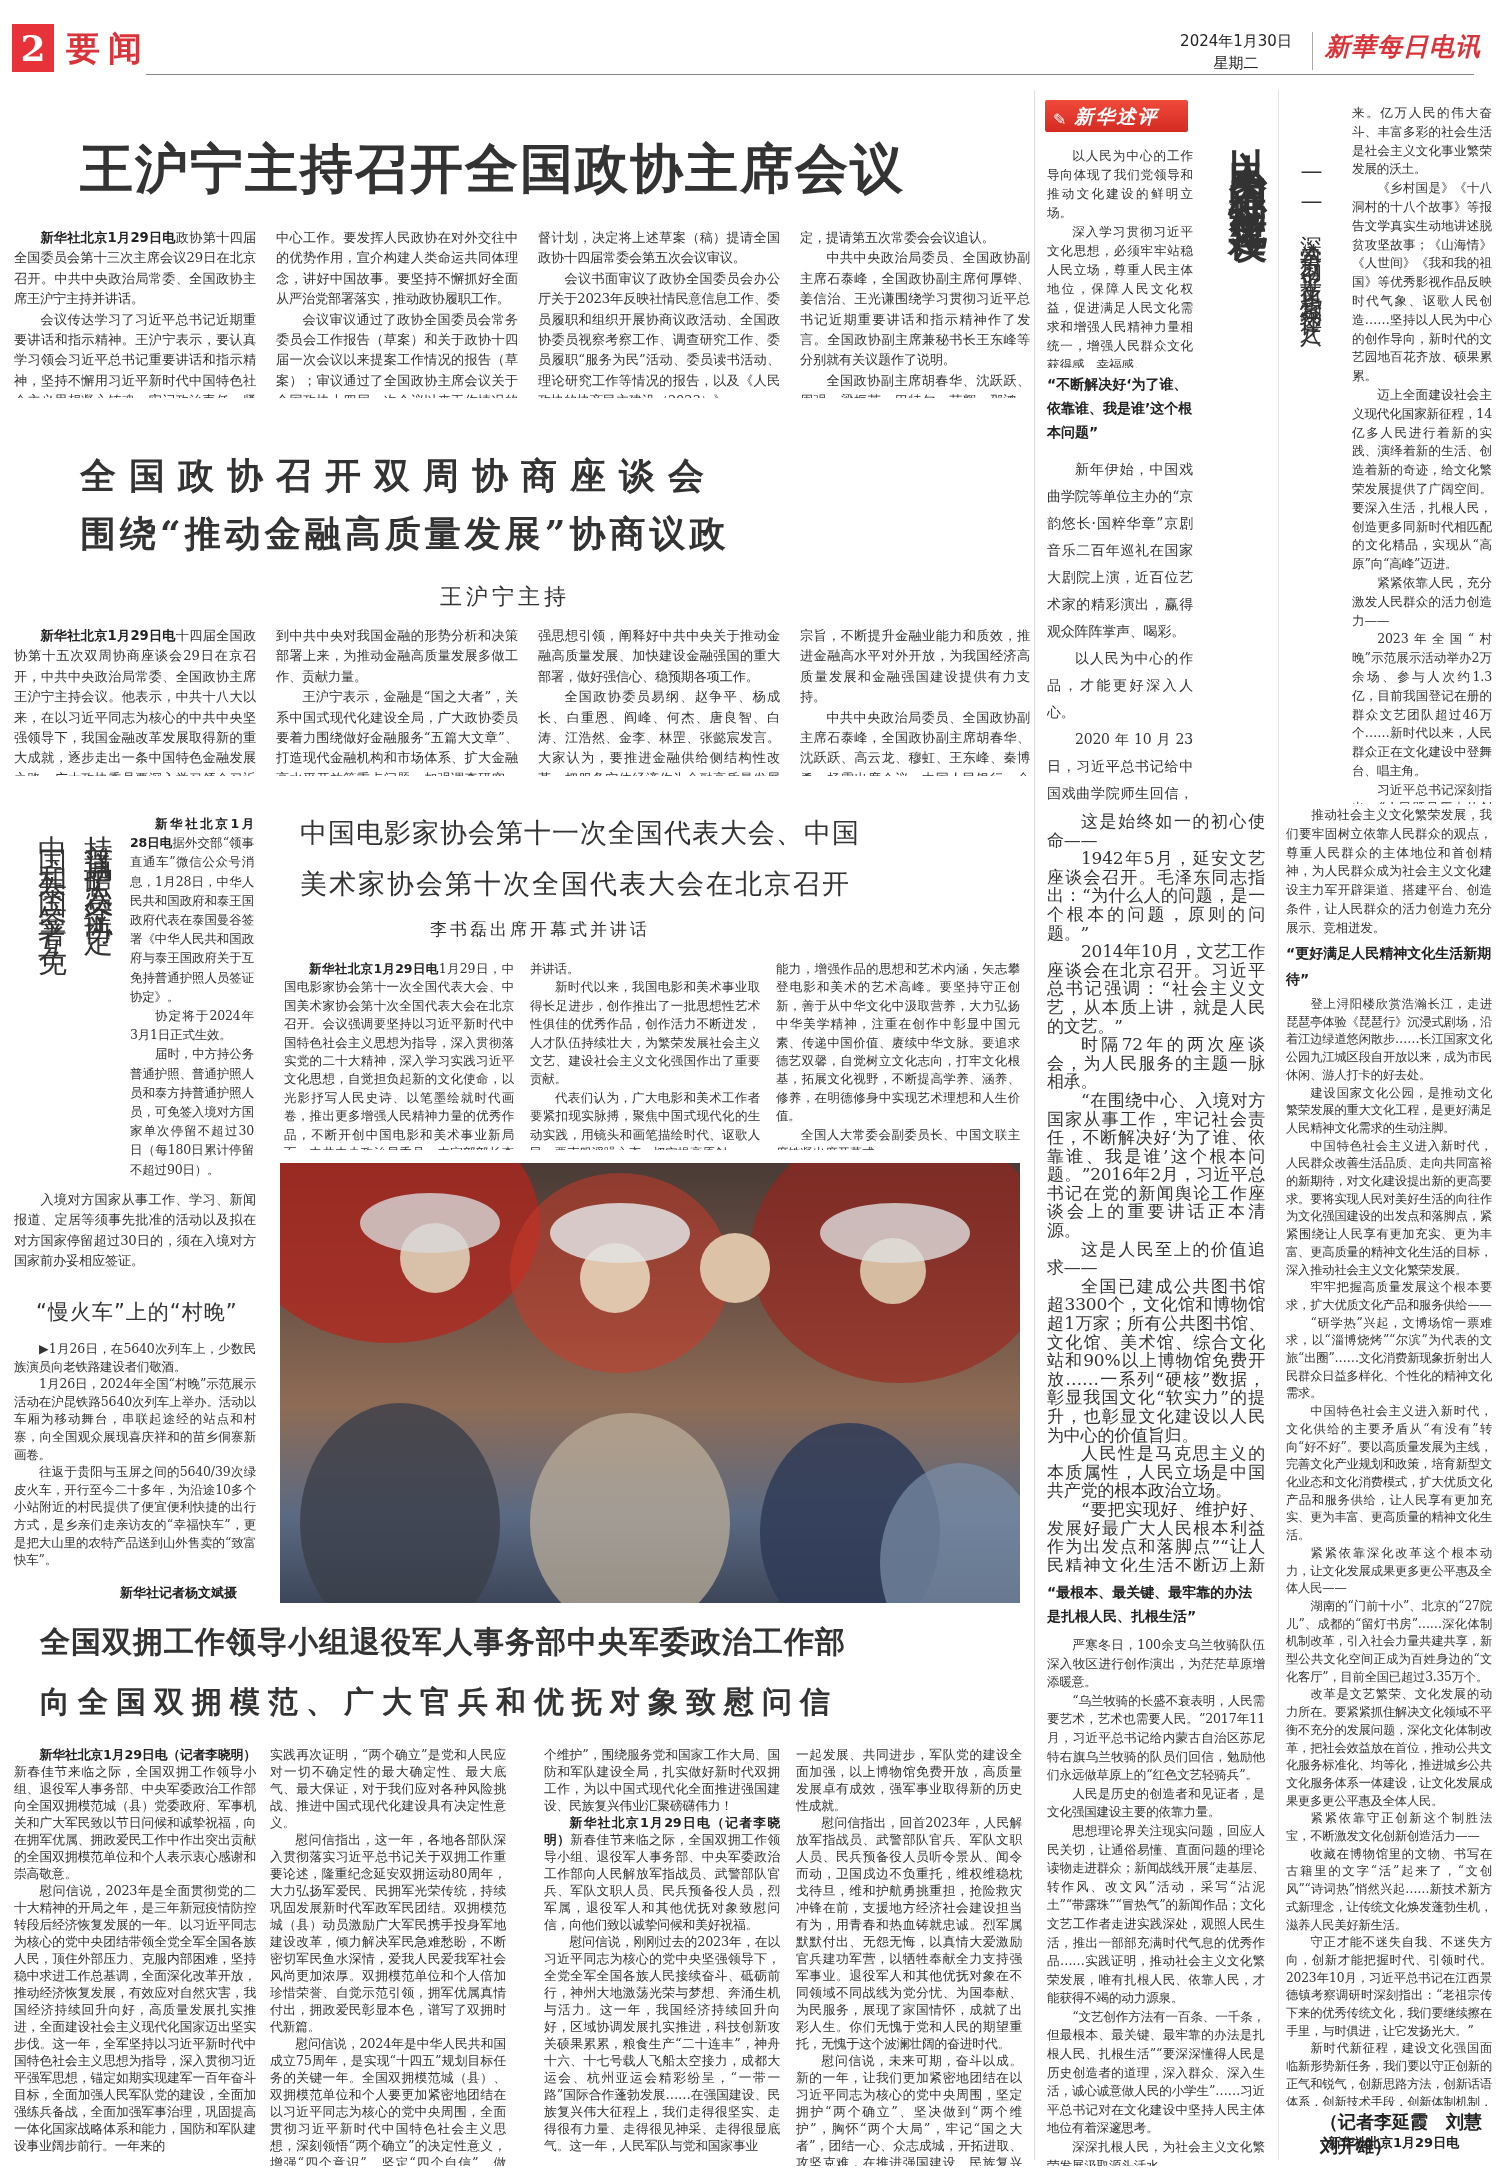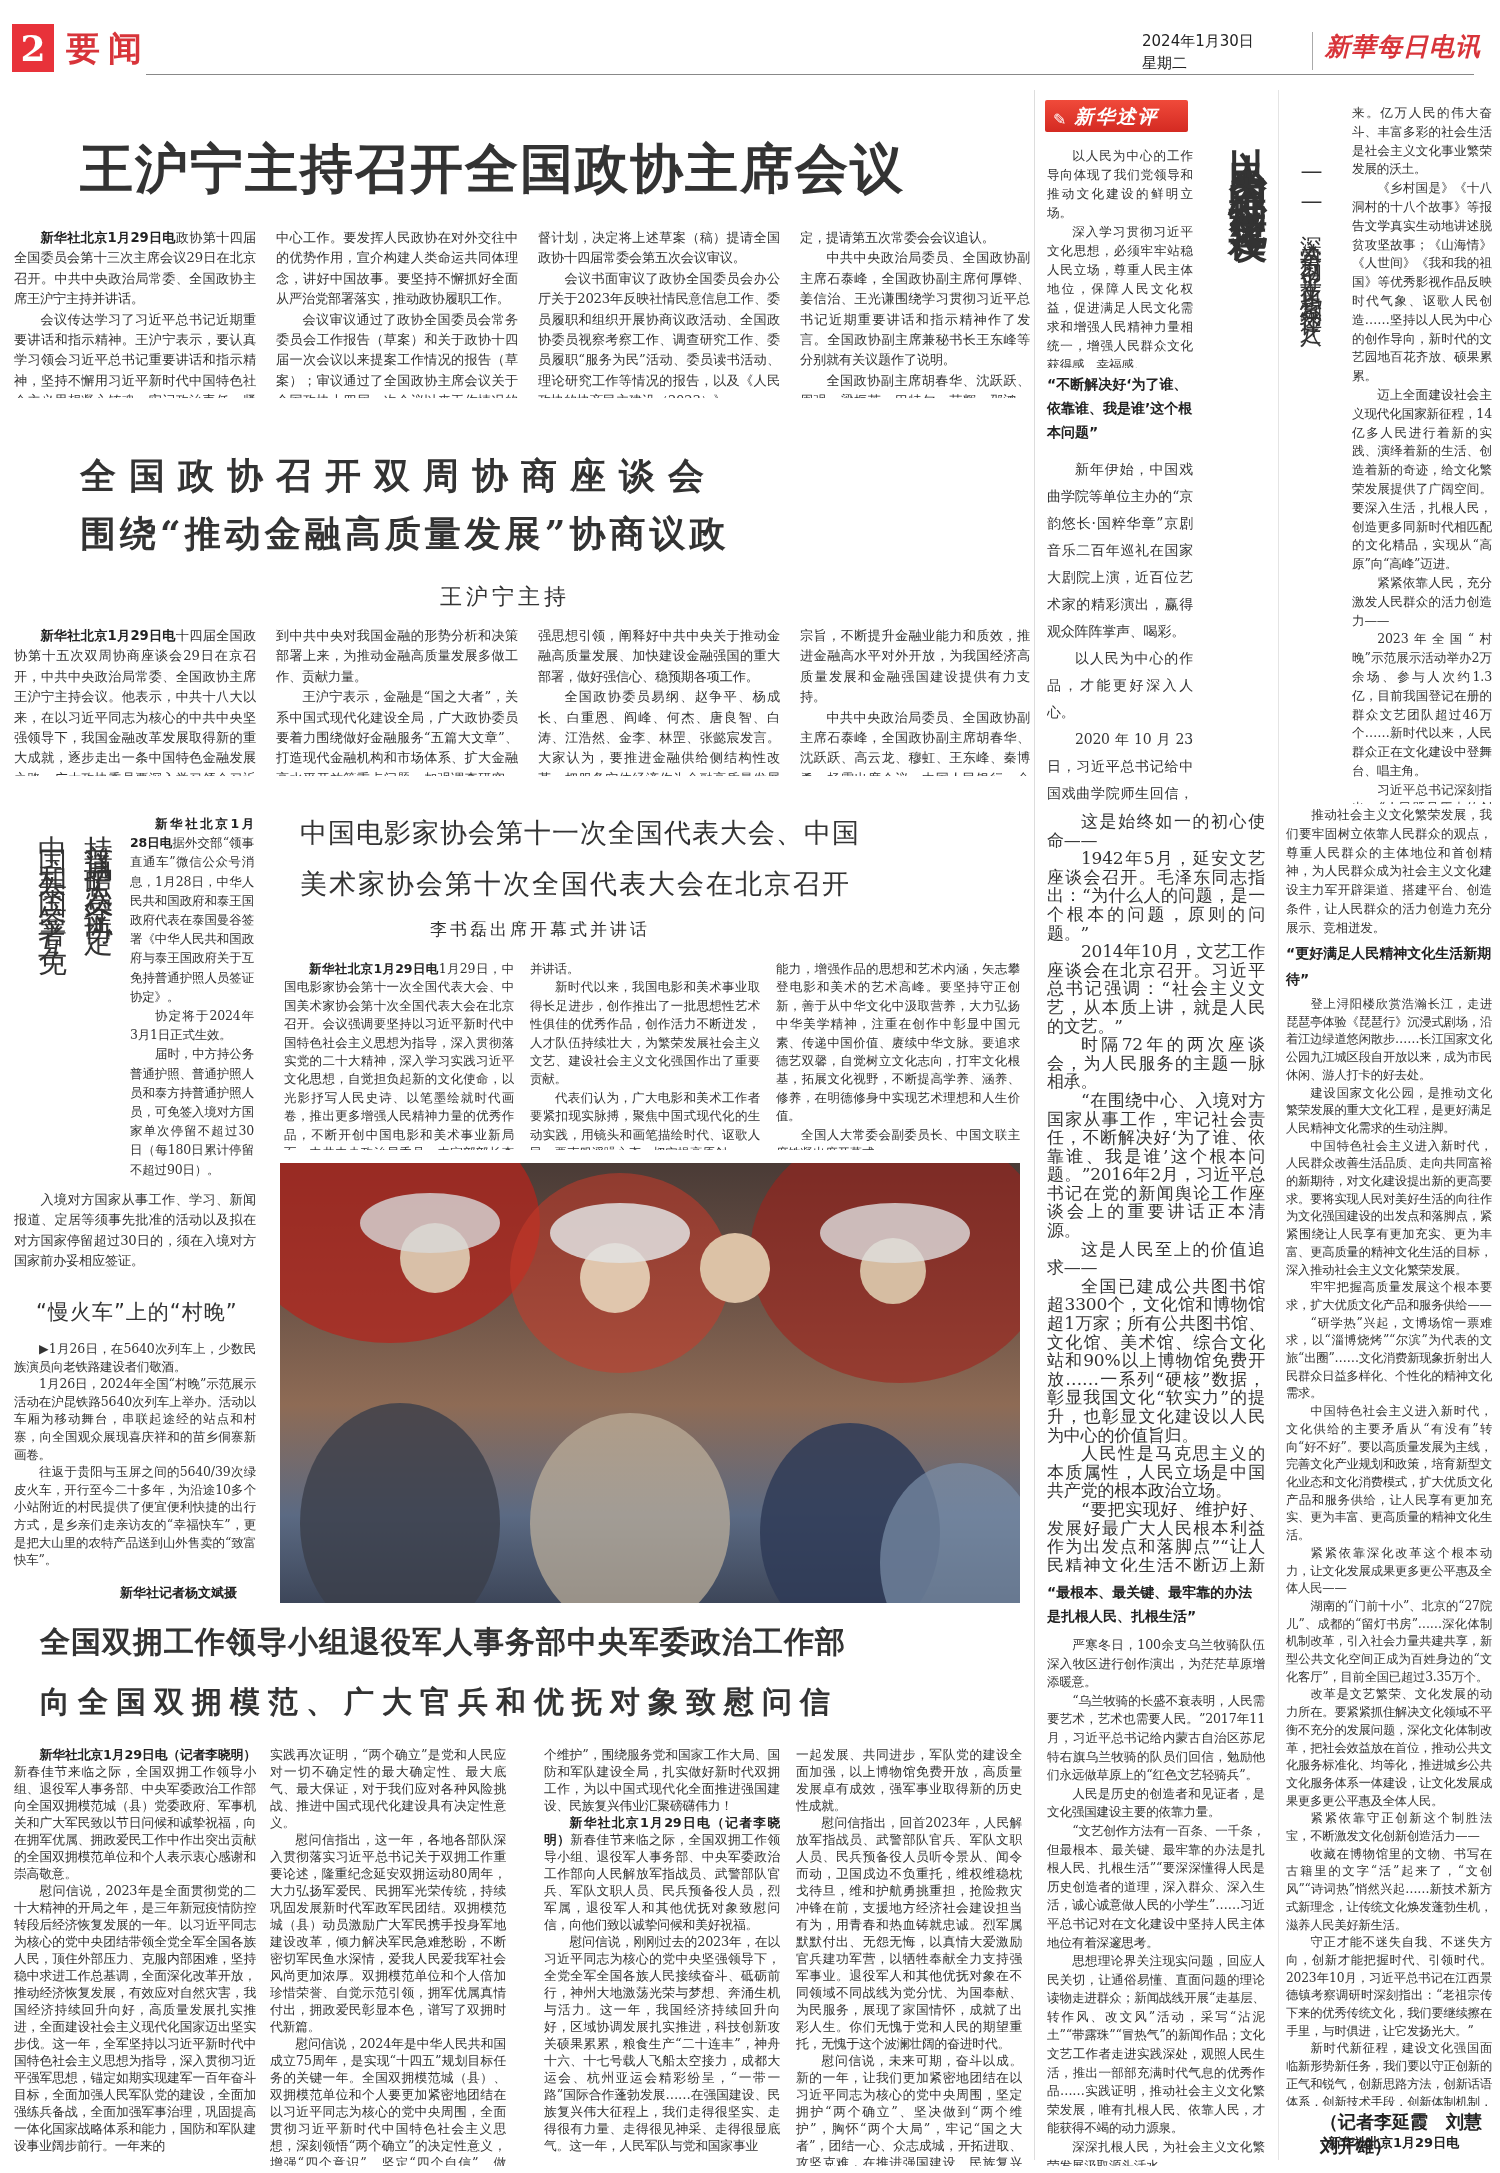--- a/index.html
+++ b/index.html
@@ -9,21 +9,21 @@
 .body-text{font-size:13.2px;line-height:20.4px;text-align:justify;color:#333;letter-spacing:-0.2px}
 .body-text p{text-indent:2em}
 .body-text p.noind{text-indent:0}
 .dateline{font-family:"DejaVu Sans","Liberation Sans",sans-serif;font-weight:bold;color:#222}
 .col{position:absolute;overflow:hidden}
 
 
 #page-num{left:12px;top:24px;width:42px;height:48px;background:#e8323a;color:#fff;font-family:"DejaVu Serif",serif;font-weight:bold;font-size:36px;text-align:center;line-height:48px}
 #section-title{left:66px;top:26px;font-size:34px;color:#d8343a;font-weight:bold;letter-spacing:8px;font-family:"DejaVu Serif",serif}
 #header-rule{left:146px;top:74px;width:1328px;height:1px;background:#888}
-#header-date{left:1142px;top:30px;font-family:"DejaVu Sans",sans-serif;font-size:15px;color:#222;text-align:left;width:132px;line-height:22px}
+#header-date{left:1170px;top:30px;font-family:"DejaVu Sans",sans-serif;font-size:15px;color:#222;text-align:center;width:132px;line-height:22px}
 #header-sep{left:1312px;top:32px;width:1px;height:38px;background:#aaa}
 #masthead{left:1325px;top:30px;font-family:"DejaVu Serif",serif;font-weight:bold;font-size:25px;color:#d8343a;font-style:italic;letter-spacing:1px}
 
 
 .hl{font-family:"DejaVu Serif",serif;font-weight:bold;color:#333;white-space:nowrap}
 .hl-sans{font-family:"DejaVu Sans",sans-serif;color:#333;white-space:nowrap}
 
 
 #photo{left:280px;top:1163px;width:740px;height:440px;overflow:hidden;background:linear-gradient(180deg,#4a3b36 0%,#6c5347 30%,#8e6b55 55%,#5b6a83 80%,#3d4659 100%)}
 #photo .shape{position:absolute;border-radius:50%}
@@ -197,22 +197,22 @@
   <p>这是时代发展的必然要求——</p>
   <p>以人民为中心，是历史的回响，更是时代的命题。</p>
   <p>党的二十大报告对中国式现代化的五个重要特征进行概括，“物质文明和精神文明相协调的现代化”位列其中。“丰富人民精神世界”成为中国式现代化的本质要求之一，也是新时代追求美好生活的应有之义。</p>
 
 </div>
 <div class="abs subhead" style="left:1047px;top:1580px;width:218px;font-size:14px">“最根本、最关键、最牢靠的办法是扎根人民、扎根生活”</div>
 <div class="col body-text" style="left:1047px;top:1636px;width:218px;height:530px;font-size:12.6px;line-height:18.6px">
   <p>严寒冬日，100余支乌兰牧骑队伍深入牧区进行创作演出，为茫茫草原增添暖意。</p>
   <p>“乌兰牧骑的长盛不衰表明，人民需要艺术，艺术也需要人民。”2017年11月，习近平总书记给内蒙古自治区苏尼特右旗乌兰牧骑的队员们回信，勉励他们永远做草原上的“红色文艺轻骑兵”。</p>
   <p>人民是历史的创造者和见证者，是文化强国建设主要的依靠力量。</p>
+  <p>思想理论界关注现实问题，回应人民关切，让通俗易懂、直面问题的理论读物走进群众；新闻战线开展“走基层、转作风、改文风”活动，采写“沾泥土”“带露珠”“冒热气”的新闻作品；文化文艺工作者走进实践深处，观照人民生活，推出一部部充满时代气息的优秀作品……实践证明，推动社会主义文化繁荣发展，唯有扎根人民、依靠人民，才能获得不竭的动力源泉。</p>
   <p>“文艺创作方法有一百条、一千条，但最根本、最关键、最牢靠的办法是扎根人民、扎根生活”“要深深懂得人民是历史创造者的道理，深入群众、深入生活，诚心诚意做人民的小学生”……习近平总书记对在文化建设中坚持人民主体地位有着深邃思考。</p>
-  <p>思想理论界关注现实问题，回应人民关切，让通俗易懂、直面问题的理论读物走进群众；新闻战线开展“走基层、转作风、改文风”活动，采写“沾泥土”“带露珠”“冒热气”的新闻作品；文化文艺工作者走进实践深处，观照人民生活，推出一部部充满时代气息的优秀作品……实践证明，推动社会主义文化繁荣发展，唯有扎根人民、依靠人民，才能获得不竭的动力源泉。</p>
   <p>深深扎根人民，为社会主义文化繁荣发展汲取源头活水——</p>
 
 </div>
 
 <div class="abs" style="left:1278px;top:90px;width:1px;height:2070px;background:#e4e4e4"></div>
 
 <div class="col body-text" style="left:1352px;top:104px;width:140px;height:700px;font-size:12.6px;line-height:18.8px">
   <p class="noind">来。亿万人民的伟大奋斗、丰富多彩的社会生活是社会主义文化事业繁荣发展的沃土。</p>
   <p>《乡村国是》《十八洞村的十八个故事》等报告文学真实生动地讲述脱贫攻坚故事；《山海情》《人世间》《我和我的祖国》等优秀影视作品反映时代气象、讴歌人民创造……坚持以人民为中心的创作导向，新时代的文艺园地百花齐放、硕果累累。</p>
   <p>迈上全面建设社会主义现代化国家新征程，14亿多人民进行着新的实践、演绎着新的生活、创造着新的奇迹，给文化繁荣发展提供了广阔空间。要深入生活，扎根人民，创造更多同新时代相匹配的文化精品，实现从“高原”向“高峰”迈进。</p>

